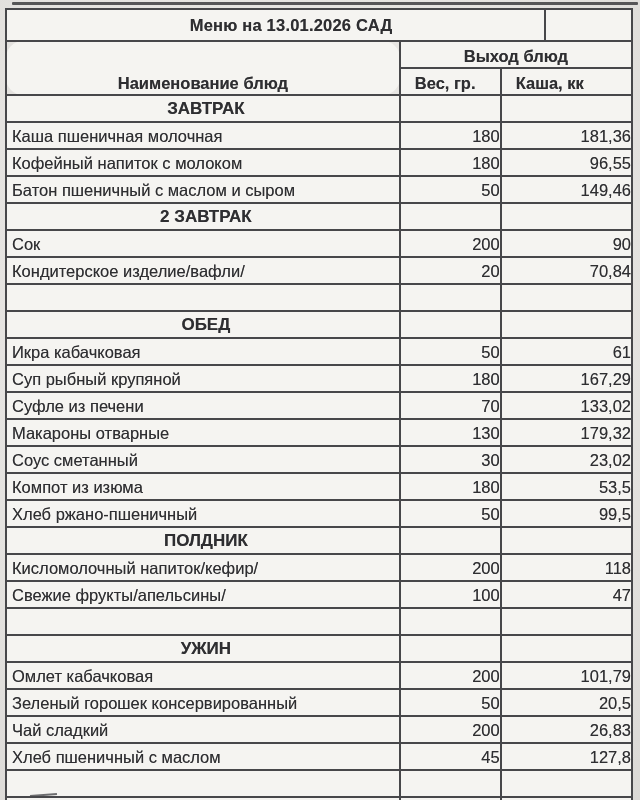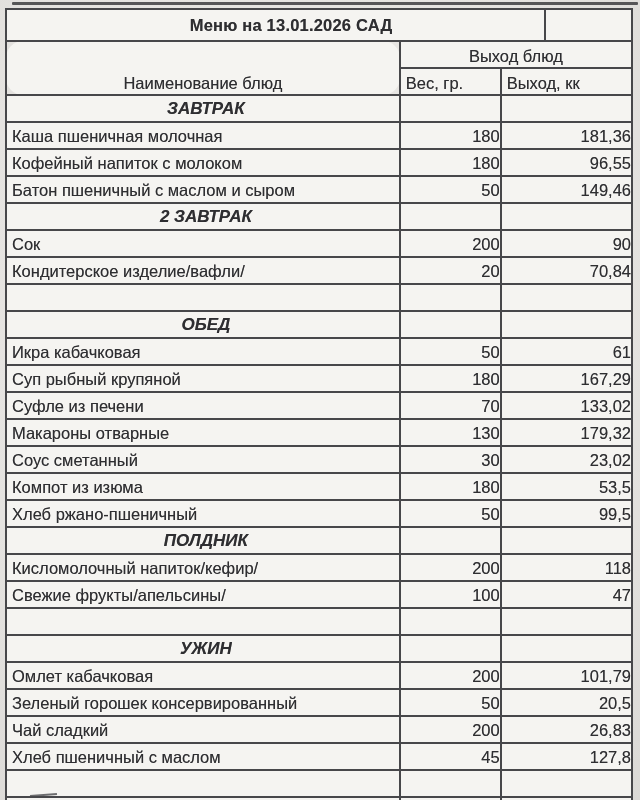--- a/index.html
+++ b/index.html
@@ -31,27 +31,27 @@
     font-size:16.5px;
     vertical-align:bottom;
     overflow:hidden;white-space:nowrap;
     text-shadow:0 0 .5px rgba(45,45,48,.55);
   }
   .c1{width:390px}.c2{width:100px}.c3{width:44px}.c4{width:86px}
   .row-title td{height:28px;vertical-align:middle;padding-left:32px;}
   .title-cell{
     font-size:26px;font-weight:700;text-align:center;letter-spacing:.2px;
   }
-  .h{font-weight:400;vertical-align:middle;}
+  .h{font-weight:700;vertical-align:middle;}
   .name-h{text-align:center;font-size:17px;border-radius:17px;}
   .out-h{text-align:center;font-size:17px;}
-  .sub-h{text-align:left;padding-left:5px;font-size:17px;}
+  .sub-h{text-align:left;padding-left:14px;font-size:17px;}
   td.name{text-align:left;padding:0 4px 2px 5px;}
   td.num{text-align:right;padding:0 0 2px 0;}
-  tr.row-section td.name{text-align:center;font-weight:700;font-size:17px;padding-left:10px;font-style:italic;}
+  tr.row-section td.name{text-align:center;font-weight:700;font-size:17px;padding-left:10px;}
 </style>
 </head>
 <body>
 
 <div class="artifact-top"></div>
 
 <table class="menu">
   <colgroup>
     <col class="c1">
       <col class="c2">
@@ -62,21 +62,21 @@
     <tr class="row-title">
       <td colspan="3" class="title-cell">Меню на 13.01.2026 САД</td>
       <td class="title-side"></td>
     </tr>
     <tr>
       <td rowspan="2" class="h name-h">Наименование блюд</td>
       <td colspan="3" class="h out-h">Выход блюд</td>
     </tr>
     <tr>
       <td class="h sub-h">Вес, гр.</td>
-      <td colspan="2" class="h sub-h">Выход, кк</td>
+      <td colspan="2" class="h sub-h">Каша, кк</td>
     </tr>
   </tbody>
   <tbody id="rows">
       <tr class="row-section">
     <td class="name">ЗАВТРАК</td>
     <td class="num"></td>
     <td class="num" colspan="2"></td>
   </tr>
       <tr class="row-item">
     <td class="name">Каша пшеничная молочная</td>

